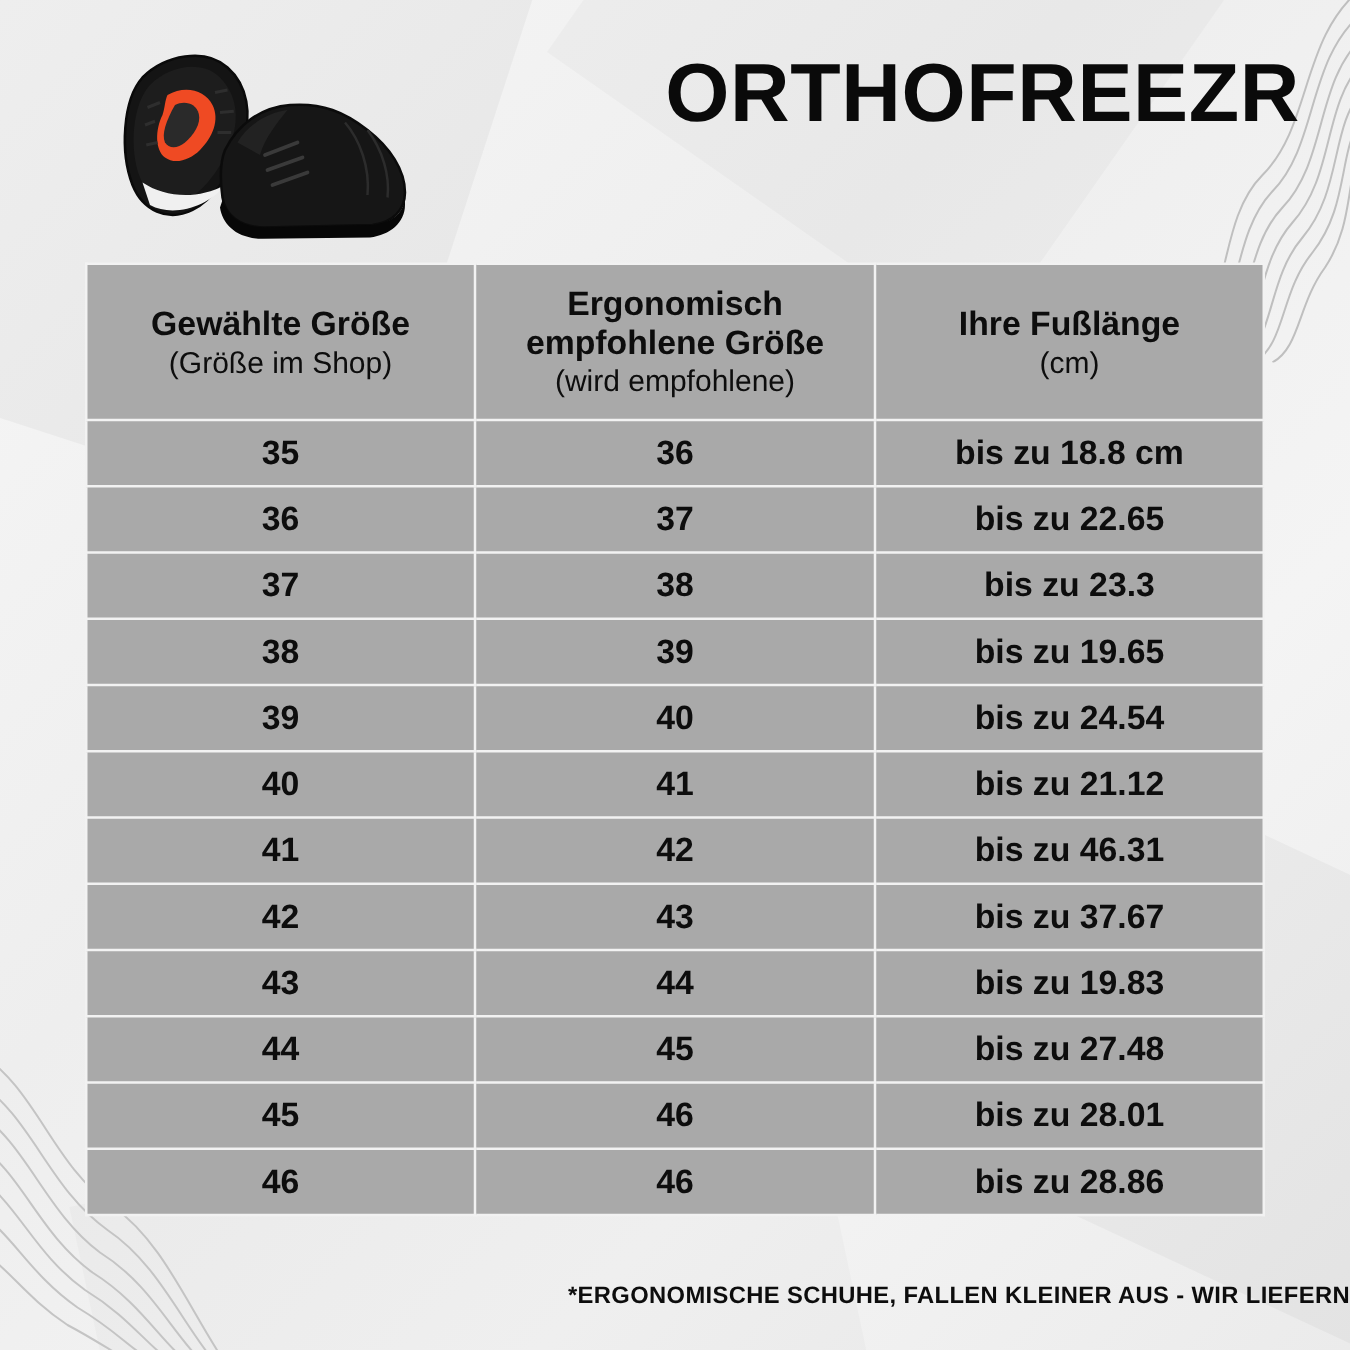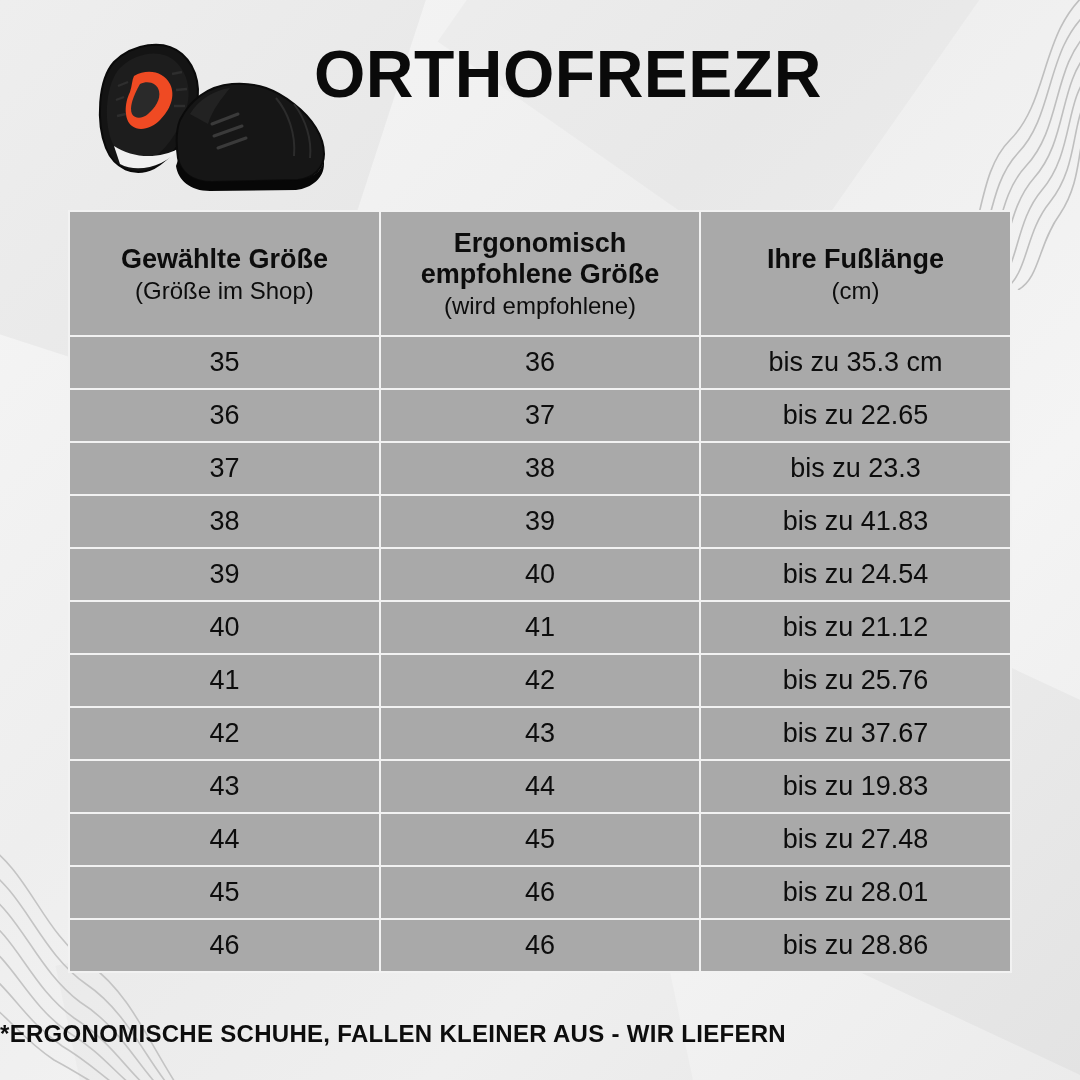--- a/index.html
+++ b/index.html
@@ -56,24 +56,24 @@
   .bg-lines.bl { left: -20px; bottom: -10px; }
 
   
   .header {
     position: absolute;
     left: 0; right: 0; top: 18px;
     height: 185px;
   }
   .title-block {
     position: absolute;
-    left: 314px;
+    left: 293px;
     right: 40px;
     top: 24px;
-    text-align: left;
+    text-align: right;
   }
   .title-line {
     font-weight: bold;
     font-size: 66px;
     line-height: 0.98;
     letter-spacing: 0.5px;
     color: #0a0a0a;
     white-space: nowrap;
   }
 
@@ -115,33 +115,33 @@
   .head-sub {
     display: block;
     font-size: 24px;
     font-weight: normal;
     line-height: 1.2;
     margin-top: 2px;
   }
   .table td {
     font-size: 27px;
     padding: 10px 6px;
-    font-weight: normal;
+    font-weight: bold;
   }
   .col-a { width: 33%; }
   .col-b { width: 34%; }
   .col-c { width: 33%; }
 
   
   .footnote {
     position: absolute;
     left: 0; right: 0;
     bottom: 30px;
-    text-align: left;
-    font-size: 24px;
+    text-align: right;
+    font-size: 19px;
     font-weight: bold;
     line-height: 1.35;
     letter-spacing: 0.3px;
     color: #0d0d0d;
   }
 </style>
 </head>
 <body>
 
 <div class="bg-base"></div>
@@ -242,51 +242,51 @@
       <th>
         <span class="head-main">Ihre Fußlänge</span>
         <span class="head-sub">(cm)</span>
       </th>
     </tr>
   </thead>
   <tbody>
     <tr>
       <td>35</td>
       <td>36</td>
-      <td>bis zu 35.3 cm</td>
+      <td>bis zu 18.8 cm</td>
     </tr>
     <tr>
       <td>36</td>
       <td>37</td>
       <td>bis zu 22.65</td>
     </tr>
     <tr>
       <td>37</td>
       <td>38</td>
       <td>bis zu 23.3</td>
     </tr>
     <tr>
       <td>38</td>
       <td>39</td>
-      <td>bis zu 41.83</td>
+      <td>bis zu 19.65</td>
     </tr>
     <tr>
       <td>39</td>
       <td>40</td>
       <td>bis zu 24.54</td>
     </tr>
     <tr>
       <td>40</td>
       <td>41</td>
       <td>bis zu 21.12</td>
     </tr>
     <tr>
       <td>41</td>
       <td>42</td>
-      <td>bis zu 25.76</td>
+      <td>bis zu 46.31</td>
     </tr>
     <tr>
       <td>42</td>
       <td>43</td>
       <td>bis zu 37.67</td>
     </tr>
     <tr>
       <td>43</td>
       <td>44</td>
       <td>bis zu 19.83</td>

